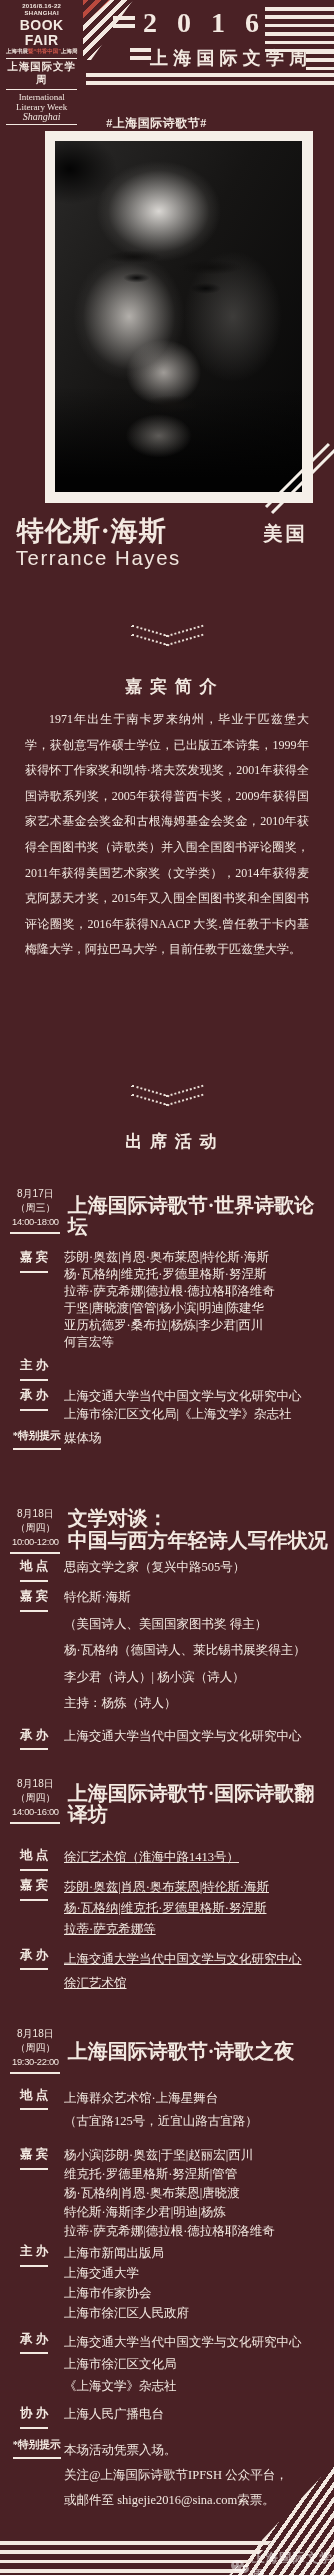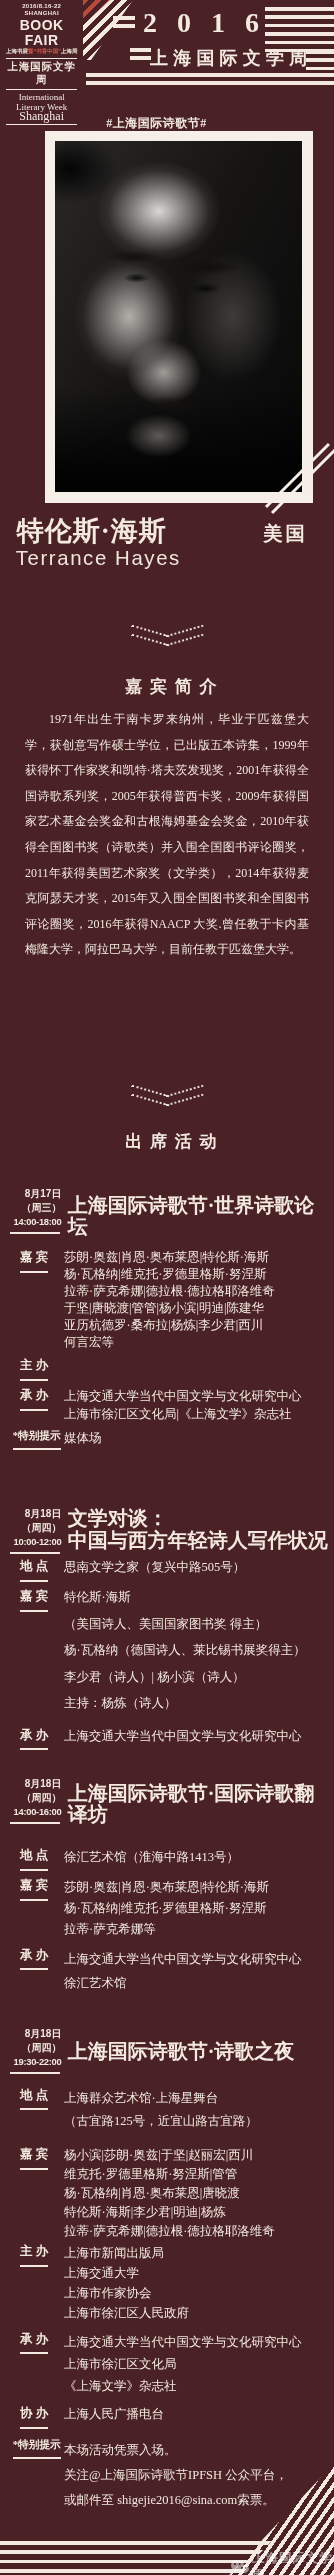--- a/index.html
+++ b/index.html
@@ -12,21 +12,21 @@
   
   .badge{position:absolute;left:5.2px;top:3.1px;width:73px;text-align:center;}
   .badge .b1{font:700 6px/7.3px "Liberation Sans",sans-serif;letter-spacing:0.3px;}
   .badge .b2{font:700 14px/15px "Liberation Sans",sans-serif;letter-spacing:0.5px;}
   .badge .b3{font:700 5.5px/6.8px "Liberation Sans",sans-serif;margin-top:0.5px;}
   .badge .b3 .rd{color:#c9564a;}
   .bline{height:1px;background:#f3e9e1;margin:2.6px 1px;}
   .badge .b4{font-weight:700;font-size:10.4px;line-height:12.5px;letter-spacing:1px;}
   .badge .b5{font:400 9px/10px "Liberation Serif",serif;margin-top:1.6px;}
   .badge .b6{font:400 9px/10px "Liberation Serif",serif;}
-  .badge .b7{font-size:12px;line-height:9.4px;font-family:"Liberation Serif",serif;}
+  .badge .b7{font-style:italic;font-size:10px;line-height:9.4px;font-family:"Liberation Serif",serif;}
   
   .stripesTL{position:absolute;left:83px;top:0;width:50px;height:60px;
     background:repeating-linear-gradient(135deg,#f3e9e1 0 4.2px,transparent 4.2px 9px);
     clip-path:polygon(0 0,100% 0,16% 100%,0 100%);}
   .stripesTLred{position:absolute;left:83px;top:0;width:27px;height:25px;
     background:repeating-linear-gradient(135deg,#bb4a3e 0 4.2px,transparent 4.2px 9px);
     clip-path:polygon(0 0,100% 0,0 100%);}
   .hbars{position:absolute;background:repeating-linear-gradient(to bottom,#f3e9e1 0 3.7px,transparent 3.7px 8.4px);}
   .hbars.rYear{left:265px;top:7.3px;width:69px;height:45px;}
   .hbars.lYear{left:113px;top:15.7px;width:22px;height:15.7px;}
@@ -79,40 +79,40 @@
   .chev1{top:625px;} .chev2{top:1085px;}
   
   .bigHead{position:absolute;left:0;width:334px;text-align:center;font-weight:700;
     font-size:17px;letter-spacing:7.8px;padding-left:7.8px;}
   .bioHead{top:675px;} .eventsHead{top:1130px;}
   .bioText{position:absolute;left:25px;top:707px;width:284px;
     font-size:12px;line-height:25.6px;text-align:justify;text-indent:2em;}
   
   .event{position:absolute;left:0;width:334px;}
   .ehead{display:flex;align-items:flex-start;}
-  .dateblock{flex:0 0 52px;margin-left:9.4px;text-align:right;
-    font-family:"Liberation Sans","DejaVu Sans",sans-serif;font-weight:700;
+  .dateblock{flex:0 0 52px;margin-left:9.4px;text-align:center;
+    font-family:"Liberation Sans","DejaVu Sans",sans-serif;font-weight:400;
     font-size:10px;line-height:14px;white-space:nowrap;}
   .dl.time{font-size:9.4px;letter-spacing:-0.3px;}
   .dunder{height:2.1px;background:#f3e9e1;margin:3.1px 1px 0;}
   .etitle{margin-left:6.3px;margin-top:8.4px;font-weight:700;font-size:20px;line-height:21px;}
   .row{display:flex;margin-top:6.3px;}
   .lbl{flex:0 0 64px;padding-left:20px;box-sizing:border-box;}
   .lbl span{display:inline-block;font-weight:700;font-size:12.5px;white-space:nowrap;
     border-bottom:2.1px solid #f3e9e1;padding-bottom:4.7px;}
   .lbl span.sm{font-size:10.7px;margin-left:-7.3px;}
   .cnt{flex:1;padding-right:14px;font-size:12.5px;line-height:18px;}
   
   .e1{top:1187px;} .e2{top:1507px;} .e3{top:1777px;} .e4{top:2027px;}
   .e1 .r0{margin-top:11.5px;} .e1 .r0 .cnt{line-height:17px;}
   .e2 .etitle{margin-top:0;line-height:22px;}
   .e2 .r0{margin-top:4.2px;}
   .e2 .r1 .cnt .ln{margin-bottom:8.4px;}
   .e3 .etitle{margin-top:6.3px;}
-  .e3 .r0{margin-top:22px;} .e3 .cnt{line-height:21px;} .e3 .r2 .cnt{line-height:24px;}
+  .e3 .r0{margin-top:22px;} .e3 .cnt{line-height:21px;text-decoration:underline;} .e3 .r2 .cnt{line-height:24px;}
   .e4 .etitle{margin-top:13.6px;}
   .e4 .r0{margin-top:12.5px;} .e4 .r0 .cnt{line-height:23px;}
   .e4 .r1{margin-top:13.6px;} .e4 .r1 .cnt{line-height:19px;}
   .e4 .r2{margin-top:2.1px;} .e4 .r2 .cnt{line-height:20px;}
   .e4 .r3{margin-top:7.3px;} .e4 .r3 .cnt{line-height:22px;}
   .e4 .r4{margin-top:8.4px;}
   .e4 .r5{margin-top:9.4px;} .e4 .r5 .cnt{line-height:25px;}
   
   .bstripes{position:absolute;left:0;top:2541px;width:272px;height:36px;
     background:repeating-linear-gradient(to bottom,#f3e9e1 0 3.7px,transparent 3.7px 9.4px);

